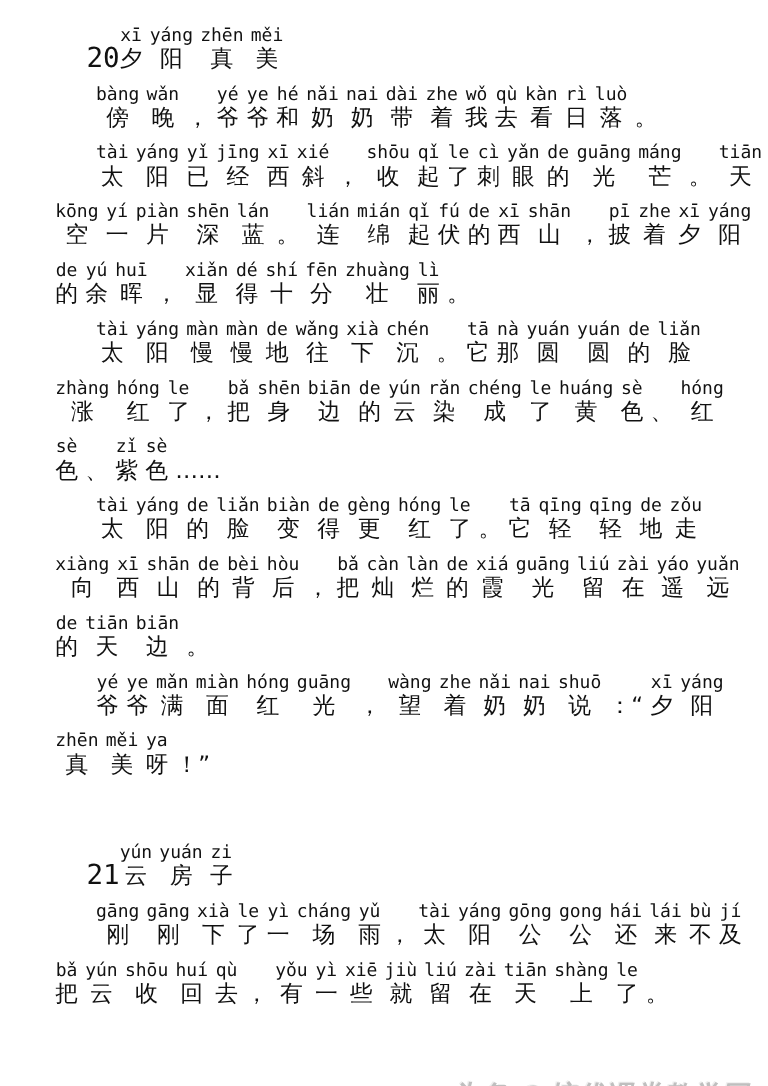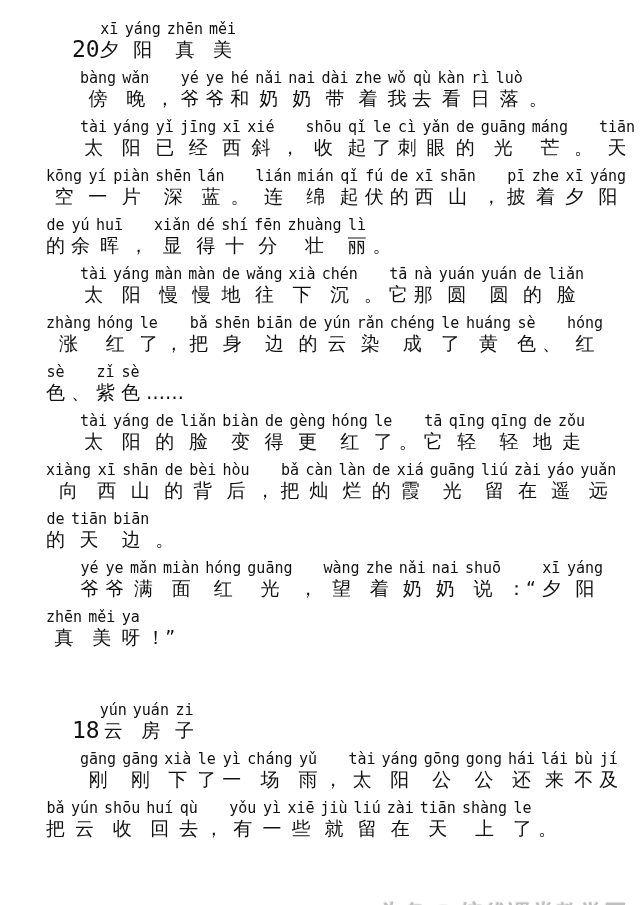--- a/index.html
+++ b/index.html
@@ -76,18 +76,18 @@
     <div class="line"><span class="cell"><span class="py">de</span><span class="hz">的</span></span><span class="cell"><span class="py">yú</span><span class="hz">余</span></span><span class="cell"><span class="py">huī</span><span class="hz">晖</span></span><span class="cell"><span class="py"></span><span class="hz">，</span></span><span class="cell"><span class="py">xiǎn</span><span class="hz">显</span></span><span class="cell"><span class="py">dé</span><span class="hz">得</span></span><span class="cell"><span class="py">shí</span><span class="hz">十</span></span><span class="cell"><span class="py">fēn</span><span class="hz">分</span></span><span class="cell"><span class="py">zhuàng</span><span class="hz">壮</span></span><span class="cell"><span class="py">lì</span><span class="hz">丽</span></span><span class="cell"><span class="py"></span><span class="hz">。</span></span></div>
     <div class="line indent"><span class="cell"><span class="py">tài</span><span class="hz">太</span></span><span class="cell"><span class="py">yáng</span><span class="hz">阳</span></span><span class="cell"><span class="py">màn</span><span class="hz">慢</span></span><span class="cell"><span class="py">màn</span><span class="hz">慢</span></span><span class="cell"><span class="py">de</span><span class="hz">地</span></span><span class="cell"><span class="py">wǎng</span><span class="hz">往</span></span><span class="cell"><span class="py">xià</span><span class="hz">下</span></span><span class="cell"><span class="py">chén</span><span class="hz">沉</span></span><span class="cell"><span class="py"></span><span class="hz">。</span></span><span class="cell"><span class="py">tā</span><span class="hz">它</span></span><span class="cell"><span class="py">nà</span><span class="hz">那</span></span><span class="cell"><span class="py">yuán</span><span class="hz">圆</span></span><span class="cell"><span class="py">yuán</span><span class="hz">圆</span></span><span class="cell"><span class="py">de</span><span class="hz">的</span></span><span class="cell"><span class="py">liǎn</span><span class="hz">脸</span></span></div>
     <div class="line"><span class="cell"><span class="py">zhàng</span><span class="hz">涨</span></span><span class="cell"><span class="py">hóng</span><span class="hz">红</span></span><span class="cell"><span class="py">le</span><span class="hz">了</span></span><span class="cell"><span class="py"></span><span class="hz">，</span></span><span class="cell"><span class="py">bǎ</span><span class="hz">把</span></span><span class="cell"><span class="py">shēn</span><span class="hz">身</span></span><span class="cell"><span class="py">biān</span><span class="hz">边</span></span><span class="cell"><span class="py">de</span><span class="hz">的</span></span><span class="cell"><span class="py">yún</span><span class="hz">云</span></span><span class="cell"><span class="py">rǎn</span><span class="hz">染</span></span><span class="cell"><span class="py">chéng</span><span class="hz">成</span></span><span class="cell"><span class="py">le</span><span class="hz">了</span></span><span class="cell"><span class="py">huáng</span><span class="hz">黄</span></span><span class="cell"><span class="py">sè</span><span class="hz">色</span></span><span class="cell"><span class="py"></span><span class="hz">、</span></span><span class="cell"><span class="py">hóng</span><span class="hz">红</span></span></div>
     <div class="line"><span class="cell"><span class="py">sè</span><span class="hz">色</span></span><span class="cell"><span class="py"></span><span class="hz">、</span></span><span class="cell"><span class="py">zǐ</span><span class="hz">紫</span></span><span class="cell"><span class="py">sè</span><span class="hz">色</span></span><span class="cell"><span class="py"></span><span class="hz">……</span></span></div>
     <div class="line indent"><span class="cell"><span class="py">tài</span><span class="hz">太</span></span><span class="cell"><span class="py">yáng</span><span class="hz">阳</span></span><span class="cell"><span class="py">de</span><span class="hz">的</span></span><span class="cell"><span class="py">liǎn</span><span class="hz">脸</span></span><span class="cell"><span class="py">biàn</span><span class="hz">变</span></span><span class="cell"><span class="py">de</span><span class="hz">得</span></span><span class="cell"><span class="py">gèng</span><span class="hz">更</span></span><span class="cell"><span class="py">hóng</span><span class="hz">红</span></span><span class="cell"><span class="py">le</span><span class="hz">了</span></span><span class="cell"><span class="py"></span><span class="hz">。</span></span><span class="cell"><span class="py">tā</span><span class="hz">它</span></span><span class="cell"><span class="py">qīng</span><span class="hz">轻</span></span><span class="cell"><span class="py">qīng</span><span class="hz">轻</span></span><span class="cell"><span class="py">de</span><span class="hz">地</span></span><span class="cell"><span class="py">zǒu</span><span class="hz">走</span></span></div>
     <div class="line"><span class="cell"><span class="py">xiàng</span><span class="hz">向</span></span><span class="cell"><span class="py">xī</span><span class="hz">西</span></span><span class="cell"><span class="py">shān</span><span class="hz">山</span></span><span class="cell"><span class="py">de</span><span class="hz">的</span></span><span class="cell"><span class="py">bèi</span><span class="hz">背</span></span><span class="cell"><span class="py">hòu</span><span class="hz">后</span></span><span class="cell"><span class="py"></span><span class="hz">，</span></span><span class="cell"><span class="py">bǎ</span><span class="hz">把</span></span><span class="cell"><span class="py">càn</span><span class="hz">灿</span></span><span class="cell"><span class="py">làn</span><span class="hz">烂</span></span><span class="cell"><span class="py">de</span><span class="hz">的</span></span><span class="cell"><span class="py">xiá</span><span class="hz">霞</span></span><span class="cell"><span class="py">guāng</span><span class="hz">光</span></span><span class="cell"><span class="py">liú</span><span class="hz">留</span></span><span class="cell"><span class="py">zài</span><span class="hz">在</span></span><span class="cell"><span class="py">yáo</span><span class="hz">遥</span></span><span class="cell"><span class="py">yuǎn</span><span class="hz">远</span></span></div>
     <div class="line"><span class="cell"><span class="py">de</span><span class="hz">的</span></span><span class="cell"><span class="py">tiān</span><span class="hz">天</span></span><span class="cell"><span class="py">biān</span><span class="hz">边</span></span><span class="cell"><span class="py"></span><span class="hz">。</span></span></div>
     <div class="line indent"><span class="cell"><span class="py">yé</span><span class="hz">爷</span></span><span class="cell"><span class="py">ye</span><span class="hz">爷</span></span><span class="cell"><span class="py">mǎn</span><span class="hz">满</span></span><span class="cell"><span class="py">miàn</span><span class="hz">面</span></span><span class="cell"><span class="py">hóng</span><span class="hz">红</span></span><span class="cell"><span class="py">guāng</span><span class="hz">光</span></span><span class="cell"><span class="py"></span><span class="hz">，</span></span><span class="cell"><span class="py">wàng</span><span class="hz">望</span></span><span class="cell"><span class="py">zhe</span><span class="hz">着</span></span><span class="cell"><span class="py">nǎi</span><span class="hz">奶</span></span><span class="cell"><span class="py">nai</span><span class="hz">奶</span></span><span class="cell"><span class="py">shuō</span><span class="hz">说</span></span><span class="cell"><span class="py"></span><span class="hz">：“</span></span><span class="cell"><span class="py">xī</span><span class="hz">夕</span></span><span class="cell"><span class="py">yáng</span><span class="hz">阳</span></span></div>
     <div class="line"><span class="cell"><span class="py">zhēn</span><span class="hz">真</span></span><span class="cell"><span class="py">měi</span><span class="hz">美</span></span><span class="cell"><span class="py">ya</span><span class="hz">呀</span></span><span class="cell"><span class="py"></span><span class="hz">！”</span></span></div>
     <div class="line gap"></div>
-    <div class="line title"><span class="num">18</span><span class="cell"><span class="py">yún</span><span class="hz">云</span></span><span class="cell"><span class="py">yuán</span><span class="hz">房</span></span><span class="cell"><span class="py">zi</span><span class="hz">子</span></span></div>
+    <div class="line title"><span class="num">21</span><span class="cell"><span class="py">yún</span><span class="hz">云</span></span><span class="cell"><span class="py">yuán</span><span class="hz">房</span></span><span class="cell"><span class="py">zi</span><span class="hz">子</span></span></div>
     <div class="line indent"><span class="cell"><span class="py">gāng</span><span class="hz">刚</span></span><span class="cell"><span class="py">gāng</span><span class="hz">刚</span></span><span class="cell"><span class="py">xià</span><span class="hz">下</span></span><span class="cell"><span class="py">le</span><span class="hz">了</span></span><span class="cell"><span class="py">yì</span><span class="hz">一</span></span><span class="cell"><span class="py">cháng</span><span class="hz">场</span></span><span class="cell"><span class="py">yǔ</span><span class="hz">雨</span></span><span class="cell"><span class="py"></span><span class="hz">，</span></span><span class="cell"><span class="py">tài</span><span class="hz">太</span></span><span class="cell"><span class="py">yáng</span><span class="hz">阳</span></span><span class="cell"><span class="py">gōng</span><span class="hz">公</span></span><span class="cell"><span class="py">gong</span><span class="hz">公</span></span><span class="cell"><span class="py">hái</span><span class="hz">还</span></span><span class="cell"><span class="py">lái</span><span class="hz">来</span></span><span class="cell"><span class="py">bù</span><span class="hz">不</span></span><span class="cell"><span class="py">jí</span><span class="hz">及</span></span></div>
     <div class="line"><span class="cell"><span class="py">bǎ</span><span class="hz">把</span></span><span class="cell"><span class="py">yún</span><span class="hz">云</span></span><span class="cell"><span class="py">shōu</span><span class="hz">收</span></span><span class="cell"><span class="py">huí</span><span class="hz">回</span></span><span class="cell"><span class="py">qù</span><span class="hz">去</span></span><span class="cell"><span class="py"></span><span class="hz">，</span></span><span class="cell"><span class="py">yǒu</span><span class="hz">有</span></span><span class="cell"><span class="py">yì</span><span class="hz">一</span></span><span class="cell"><span class="py">xiē</span><span class="hz">些</span></span><span class="cell"><span class="py">jiù</span><span class="hz">就</span></span><span class="cell"><span class="py">liú</span><span class="hz">留</span></span><span class="cell"><span class="py">zài</span><span class="hz">在</span></span><span class="cell"><span class="py">tiān</span><span class="hz">天</span></span><span class="cell"><span class="py">shàng</span><span class="hz">上</span></span><span class="cell"><span class="py">le</span><span class="hz">了</span></span><span class="cell"><span class="py"></span><span class="hz">。</span></span></div>
   </div>
 
 <div class="watermark">头条 @培优课堂教学网</div>
 
 </body></html>

